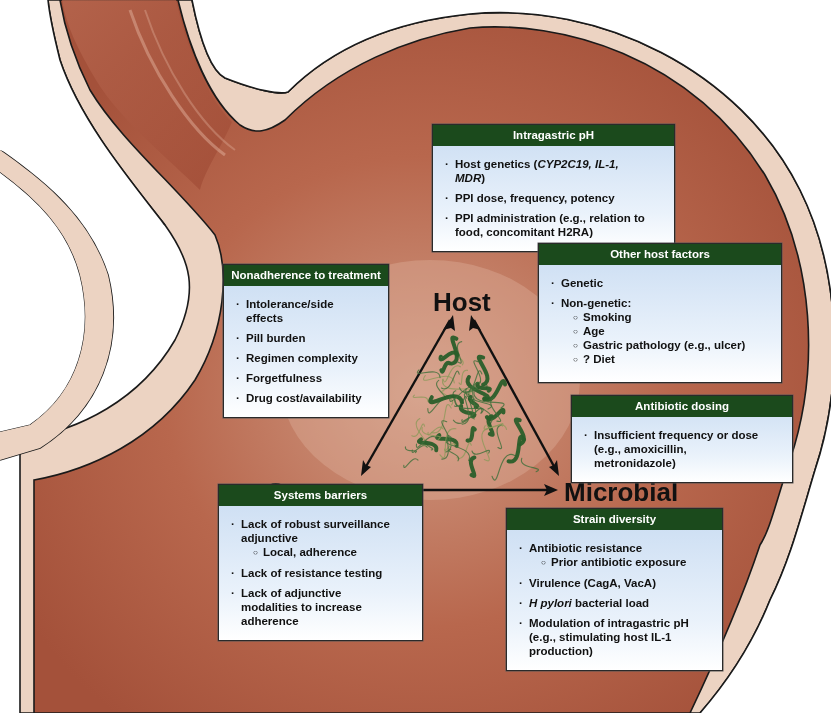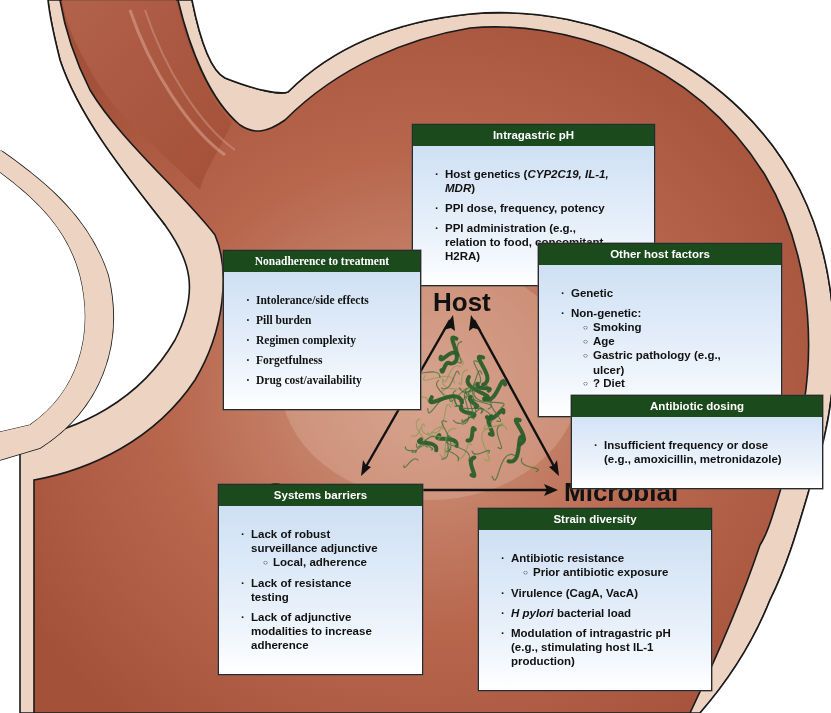--- a/index.html
+++ b/index.html
@@ -6,21 +6,21 @@
   body { width: 831px; height: 713px; position: relative; overflow: hidden;
          font-family: "Liberation Sans", sans-serif; }
   #stage { position: absolute; left: 0; top: 0; width: 831px; height: 713px; }
   svg#bg { position: absolute; left: 0; top: 0; }
 
   .box { position: absolute; border: 1px solid #2a2a2a; box-sizing: border-box;
          background: linear-gradient(to bottom, #c9dcf2 0%, #eaf2fb 70%, #ffffff 100%);
          box-shadow: 0 0 0 0.5px #555; }
   .box .hdr { background: #1b4a1c; color: #ffffff; font-weight: bold; font-size: 11.5px;
               text-align: center; line-height: 13px; padding: 4px 4px; }
-  .box ul { list-style: none; margin: 16px; padding: 5px 18px 6px 6px; }
+  .box ul { list-style: none; margin: 6px; padding: 5px 18px 6px 6px; }
   .box li { font-size: 11.5px; font-weight: bold; color: #111; line-height: 14px;
             margin-bottom: 6px; padding-left: 10px; text-indent: -10px; }
   .box li:last-child { margin-bottom: 0; }
   .box li .dot::before { content: "\00B7"; display: inline-block; width: 10px; text-indent: 0; font-weight: bold; }
   .box li.sub { padding-left: 32px; text-indent: -10px; margin-top: -4px; margin-bottom: 3px; }
   .box li.sub .ring { display: inline-block; width: 10px; text-indent: 0; font-size: 8px; vertical-align: 1px; }
   .box li.sub + li:not(.sub) { margin-top: 5px; }
   .box li.sublast { margin-bottom: 6px; }
   .ital { font-style: italic; }
 
@@ -160,30 +160,30 @@
         <path d="M478.1,389.8 C467.9,375.6 447.8,414.2 449.9,396.9" stroke="#3d6f3a" stroke-width="1.1" opacity="0.8"></path>
         <path d="M451.6,363.6 C466.5,360.8 443.5,330.7 456.4,338.8" stroke="#2a5e2a" stroke-width="4" opacity="0.95"></path>
         <path d="M422.2,427.5 C418.9,439.0 448.3,433.3 438.1,439.5" stroke="#8c9a5a" stroke-width="1.1" opacity="0.8"></path>
       </g>
   </svg>
 
   <div class="label" style="left:433px; top:287px;">Host</div>
   <div class="label" style="left:267px; top:477px;">Systems</div>
   <div class="label" style="left:564px; top:477px;">Microbial</div>
 
-  <div class="box" style="left:412px; top:124px; width:243px;">
+  <div class="box" style="left:432px; top:124px; width:243px;">
     <div class="hdr">Intragastric pH</div>
     <ul>
       <li><span class="dot"></span><span>Host genetics (</span><span class="ital">CYP2C19, IL-1, MDR</span><span>)</span></li>
       <li><span class="dot"></span><span>PPI dose, frequency, potency</span></li>
       <li><span class="dot"></span><span>PPI administration (e.g., relation to food, concomitant H2RA)</span></li>
     </ul>
   </div>
 
-  <div class="box" style="left:223px; top:250px; width:198px;font-family:Liberation Serif, serif;">
+  <div class="box" style="left:223px; top:264px; width:166px;">
     <div class="hdr">Nonadherence to treatment</div>
     <ul>
       <li><span class="dot"></span><span>Intolerance/side effects</span></li>
       <li><span class="dot"></span><span>Pill burden</span></li>
       <li><span class="dot"></span><span>Regimen complexity</span></li>
       <li><span class="dot"></span><span>Forgetfulness</span></li>
       <li><span class="dot"></span><span>Drug cost/availability</span></li>
     </ul>
   </div>
 
@@ -192,38 +192,38 @@
     <ul>
       <li><span class="dot"></span><span>Genetic</span></li>
       <li style="margin-bottom:4px;"><span class="dot"></span><span>Non-genetic:</span></li>
       <li class="sub"><span class="ring">○</span><span>Smoking</span></li>
       <li class="sub"><span class="ring">○</span><span>Age</span></li>
       <li class="sub"><span class="ring">○</span><span>Gastric pathology (e.g., ulcer)</span></li>
       <li class="sub"><span class="ring">○</span><span>? Diet</span></li>
     </ul>
   </div>
 
-  <div class="box" style="left:571px; top:395px; width:252px;">
+  <div class="box" style="left:571px; top:395px; width:222px;">
     <div class="hdr">Antibiotic dosing</div>
     <ul>
       <li><span class="dot"></span><span>Insufficient frequency or dose (e.g., amoxicillin, metronidazole)</span></li>
     </ul>
   </div>
 
   <div class="box" style="left:218px; top:484px; width:205px;">
     <div class="hdr">Systems barriers</div>
     <ul>
       <li style="margin-bottom:4px;"><span class="dot"></span><span>Lack of robust surveillance adjunctive</span></li>
       <li class="sub sublast"><span class="ring">○</span><span>Local, adherence</span></li>
       <li><span class="dot"></span><span>Lack of resistance testing</span></li>
       <li><span class="dot"></span><span>Lack of adjunctive modalities to increase adherence</span></li>
     </ul>
   </div>
 
-  <div class="box" style="left:478px; top:508px; width:234px;">
+  <div class="box" style="left:506px; top:508px; width:217px;">
     <div class="hdr">Strain diversity</div>
     <ul>
       <li style="margin-bottom:4px;"><span class="dot"></span><span>Antibiotic resistance</span></li>
       <li class="sub sublast"><span class="ring">○</span><span>Prior antibiotic exposure</span></li>
       <li><span class="dot"></span><span>Virulence (CagA, VacA)</span></li>
       <li><span class="dot"></span><span class="ital">H pylori</span><span> bacterial load</span></li>
       <li><span class="dot"></span><span>Modulation of intragastric pH (e.g., stimulating host IL-1 production)</span></li>
     </ul>
   </div>
 

